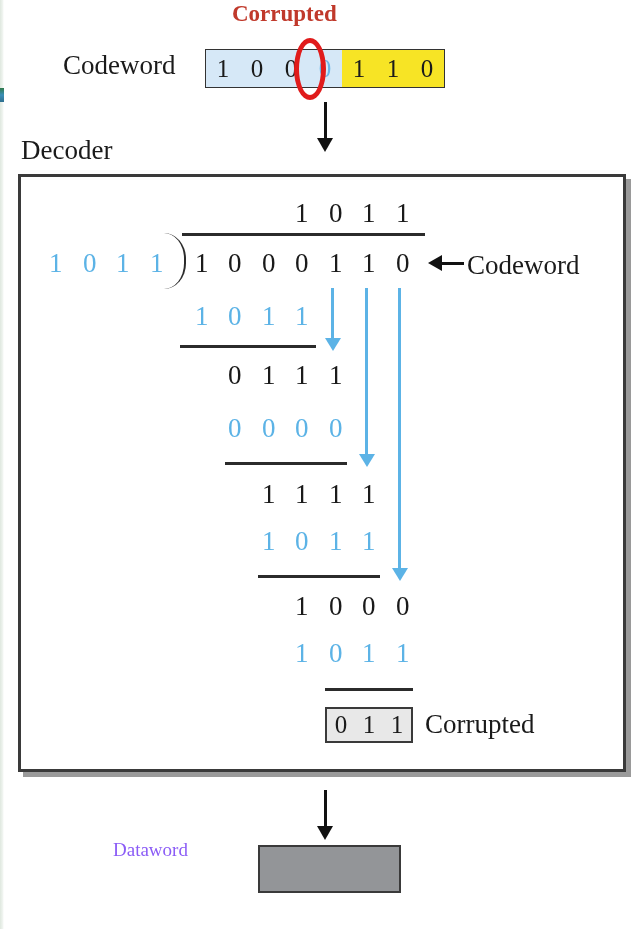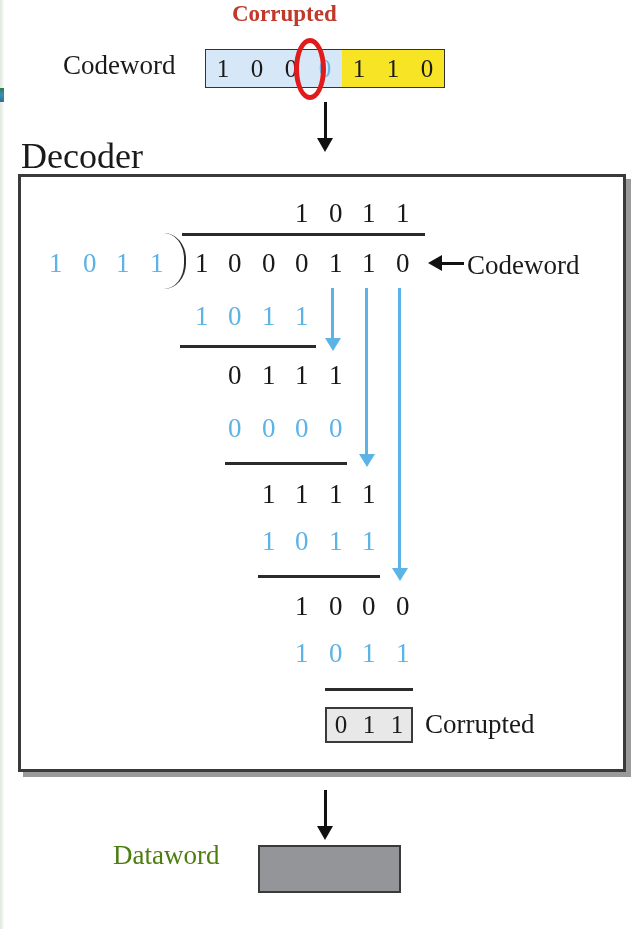--- a/index.html
+++ b/index.html
@@ -96,21 +96,21 @@
     transform: translateX(-50%);
     border-left: 8px solid transparent;
     border-right: 8px solid transparent;
     border-top: 14px solid #111111;
   }
 
   
   .decoder-label {
     position: absolute;
     left: 21px; top: 135px;
-    font-size: 36px;
+    font-size: 27px;
     color: #1a1a1a;
   }
   .decoder-box {
     position: absolute;
     left: 18px; top: 174px;
     width: 608px; height: 598px;
     border: 3px solid #3a3a3a;
     background: #ffffff;
     box-sizing: border-box;
     box-shadow: 5px 5px 0 0 #9a9a9a;
@@ -209,22 +209,22 @@
     left: 425px; top: 709px;
     font-size: 27px;
     color: #1a1a1a;
     white-space: nowrap;
   }
 
   
   .dataword-label {
     position: absolute;
     left: 113px; top: 838px;
-    font-size: 27px;
-    color: #4d7c0f;
+    font-size: 19px;
+    color: #8b5cf6;
     text-align: right;
     line-height: 1.28;
     white-space: nowrap;
   }
   .dataword-label span { display: block; }
   .discard-box {
     position: absolute;
     left: 258px; top: 845px;
     width: 143px; height: 48px;
     background: #939598;

